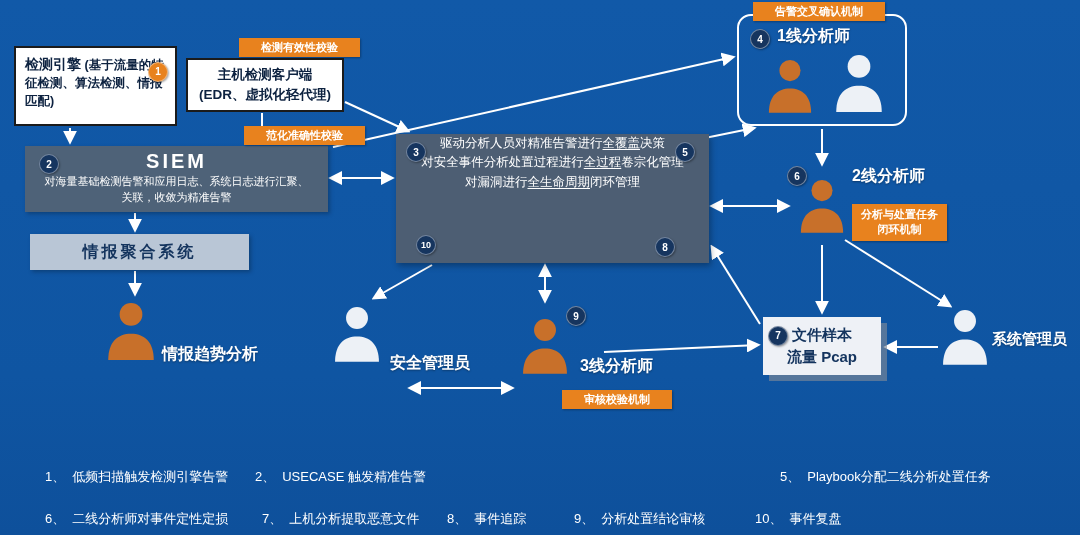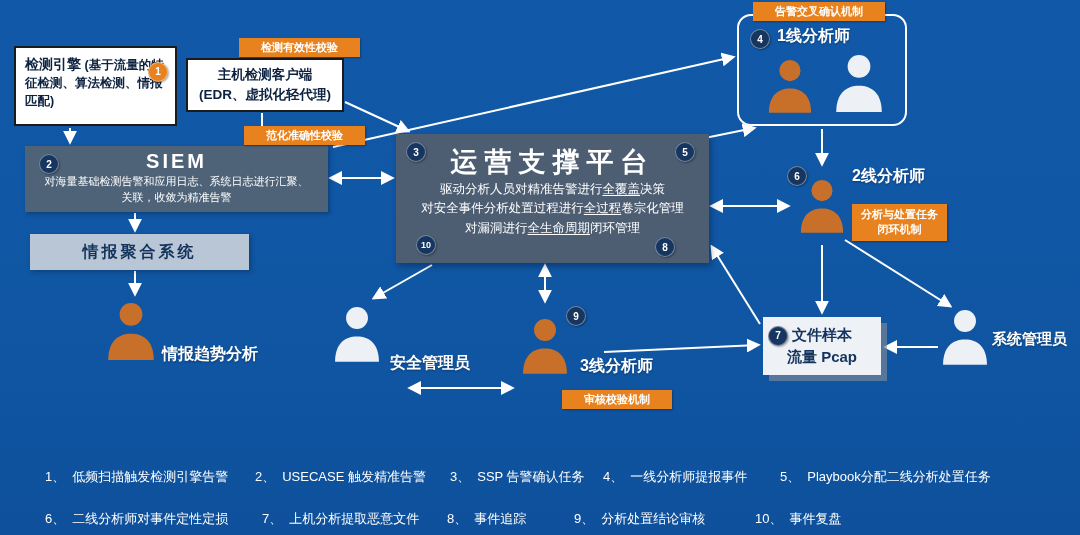--- a/index.html
+++ b/index.html
@@ -120,21 +120,20 @@
       <path d="M6 68 C6 47 17 38 32 38 C47 38 58 47 58 68 Z"></path>
       </svg>
   </div>
   <div class="actor-label" style="left:162px;top:344px">情报趋势分析</div>
 
   <div class="panel platform" style="left:396px;top:134px;width:313px;height:129px">
     <span class="badge" style="left:10px;top:8px">3</span>
     <span class="badge" style="right:14px;top:8px">5</span>
     <span class="badge" style="left:20px;bottom:8px;font-size:9px">10</span>
     <span class="badge" style="right:34px;bottom:6px">8</span>
-    <div class="platform-title">运营支撑平台</div>
     <div class="platform-line">
       <span>驱动分析人员对精准告警进行</span><span class="u">全覆盖</span><span>决策</span>
     </div>
     <div class="platform-line">
       <span>对安全事件分析处置过程进行</span><span class="u">全过程</span><span>卷宗化管理</span>
     </div>
     <div class="platform-line">
       <span>对漏洞进行</span><span class="u">全生命周期</span><span>闭环管理</span>
     </div>
   </div>
@@ -201,26 +200,20 @@
   </div>
   <div class="actor-label" style="left:580px;top:356px">3线分析师</div>
   <div class="tag" style="left:562px;top:390px">审核校验机制</div>
 
   <div class="legend-item" style="left:45px;top:468px">
     <span class="ln">1、</span><span class="lt">低频扫描触发检测引擎告警</span>
   </div>
   <div class="legend-item" style="left:255px;top:468px">
     <span class="ln">2、</span><span class="lt">USECASE 触发精准告警</span>
   </div>
-  <div class="legend-item" style="left:450px;top:468px">
-    <span class="ln">3、</span><span class="lt">SSP 告警确认任务</span>
-  </div>
-  <div class="legend-item" style="left:603px;top:468px">
-    <span class="ln">4、</span><span class="lt">一线分析师提报事件</span>
-  </div>
   <div class="legend-item" style="left:780px;top:468px">
     <span class="ln">5、</span><span class="lt">Playbook分配二线分析处置任务</span>
   </div>
 
   <div class="legend-item" style="left:45px;top:510px">
     <span class="ln">6、</span><span class="lt">二线分析师对事件定性定损</span>
   </div>
   <div class="legend-item" style="left:262px;top:510px">
     <span class="ln">7、</span><span class="lt">上机分析提取恶意文件</span>
   </div>

